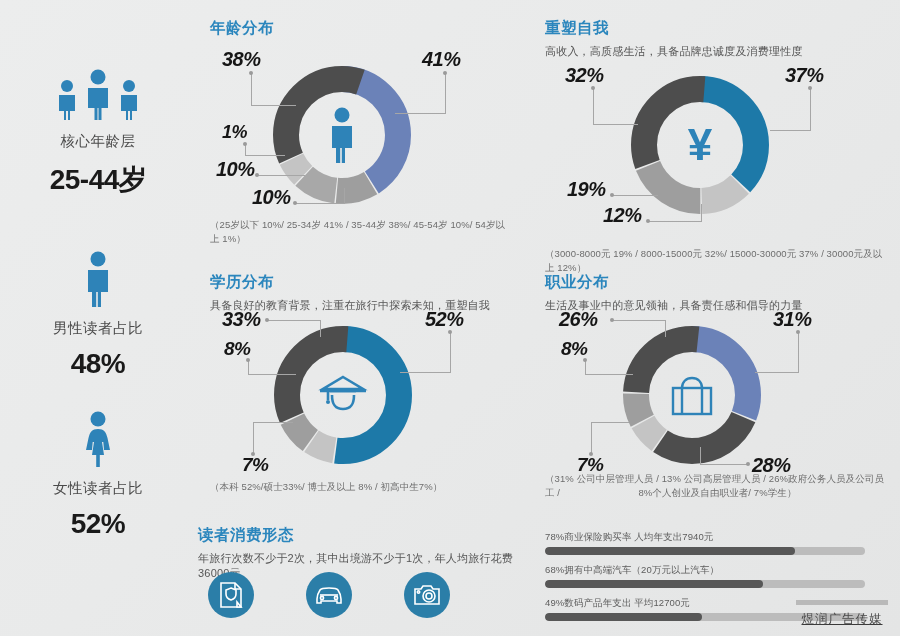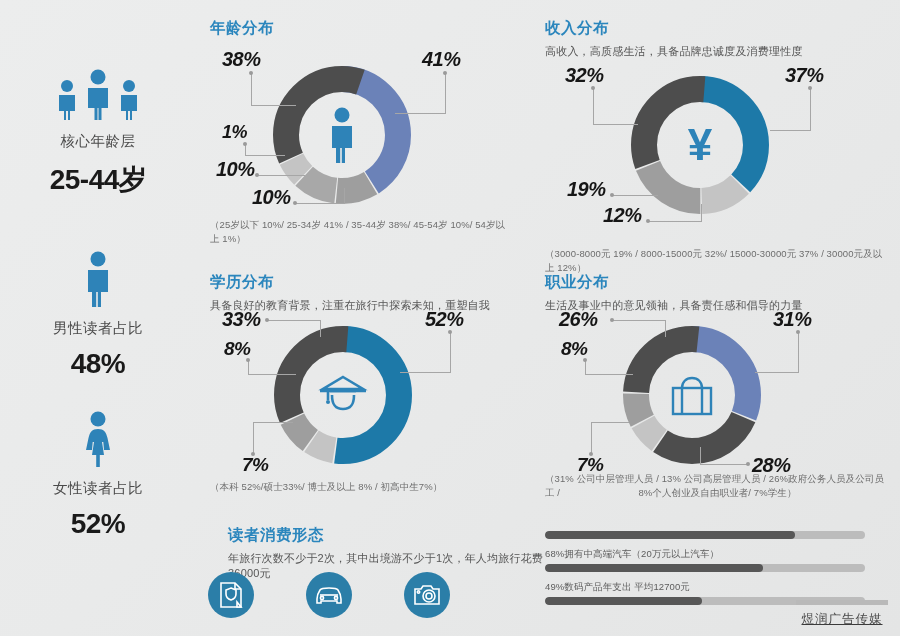--- a/index.html
+++ b/index.html
@@ -152,21 +152,21 @@
 
     <div class="pct" style="left:42px;top:168px;font-size:20px;">10%</div>
     <div class="lead h" style="left:86px;top:185px;width:48px;"></div>
     <div class="lead v" style="left:134px;top:170px;height:16px;"></div>
     <div class="dot" style="left:83px;top:183px;"></div>
 
     <div class="p-note" style="position:absolute;left:0;top:200px;width:300px;">（25岁以下 10%/ 25-34岁 41% / 35-44岁 38%/ 45-54岁 10%/ 54岁以上 1%）</div>
   </div>
 
   <div class="panel" style="left:545px;top:18px;width:345px;height:235px;">
-    <div class="p-title">收入分布</div>
+    <div class="p-title">重塑自我</div>
     <div class="p-sub">高收入，高质感生活，具备品牌忠诚度及消费理性度</div>
 
     <div class="donut-wrap" style="left:80px;top:52px;">
       <div class="donut" style="width:150px;height:150px;">
         <svg width="150" height="150" viewBox="0 0 150 150">
           <g transform="rotate(-90 75 75)" fill="none" stroke-width="26">
             <circle cx="75" cy="75" r="56" stroke="#1d79a8" stroke-dasharray="130.1 221.7" stroke-dashoffset="0"></circle>
             <circle cx="75" cy="75" r="56" stroke="#c4c4c4" stroke-dasharray="42.2 309.6" stroke-dashoffset="-131.6"></circle>
             <circle cx="75" cy="75" r="56" stroke="#9e9e9e" stroke-dasharray="66.8 285.0" stroke-dashoffset="-175.3"></circle>
             <circle cx="75" cy="75" r="56" stroke="#4d4d4d" stroke-dasharray="112.6 239.2" stroke-dashoffset="-243.6"></circle>
@@ -298,21 +298,21 @@
 
     <div class="pct" style="left:207px;top:182px;font-size:20px;">28%</div>
     <div class="lead h" style="left:155px;top:192px;width:48px;"></div>
     <div class="lead v" style="left:155px;top:175px;height:18px;"></div>
     <div class="dot" style="left:201px;top:190px;"></div>
 
     <div class="p-note" style="position:absolute;left:0;top:200px;width:345px;">（31% 公司中层管理人员 / 13% 公司高层管理人员 / 26%政府公务人员及公司员工 /</div>
     <div class="p-note center" style="position:absolute;left:0;top:214px;width:345px;">8%个人创业及自由职业者/ 7%学生）</div>
   </div>
 
-  <div class="panel" style="left:198px;top:525px;width:340px;margin-left:30px;">
+  <div class="panel" style="left:198px;top:525px;width:340px;">
     <div class="p-title">读者消费形态</div>
     <div class="p-sub">年旅行次数不少于2次，其中出境游不少于1次，年人均旅行花费36000元</div>
   </div>
 
   <div class="cons-icons" style="left:208px;top:572px;">
     <div class="cbub">
       <svg width="26" height="28" viewBox="0 0 26 28" fill="none" stroke="#fff" stroke-width="1.6">
         <path d="M3 2h14l6 6v18H3z"></path>
           <path d="M17 2v6h6"></path>
         <path d="M13 7l5 2v4c0 3-2 5-5 6-3-1-5-3-5-6V9z"></path>
@@ -332,20 +332,21 @@
         <path d="M2 6h6l2-3h8l2 3h6v15H2z"></path>
           <circle cx="16" cy="13" r="6"></circle>
           <circle cx="16" cy="13" r="3"></circle>
           <circle cx="5.5" cy="9" r="1.2"></circle>
       </svg>
     </div>
   </div>
 
   <div class="bars" style="left:545px;top:531px;width:320px;">
     <div class="bar-row">
+      <div class="bar-lab">78%商业保险购买率 人均年支出7940元</div>
       <div class="bar-track">
         <div class="bar-fill" style="width:78%"></div>
       </div>
     </div>
     <div class="bar-row">
       <div class="bar-lab">68%拥有中高端汽车（20万元以上汽车）</div>
       <div class="bar-track">
         <div class="bar-fill" style="width:68%"></div>
       </div>
     </div>

